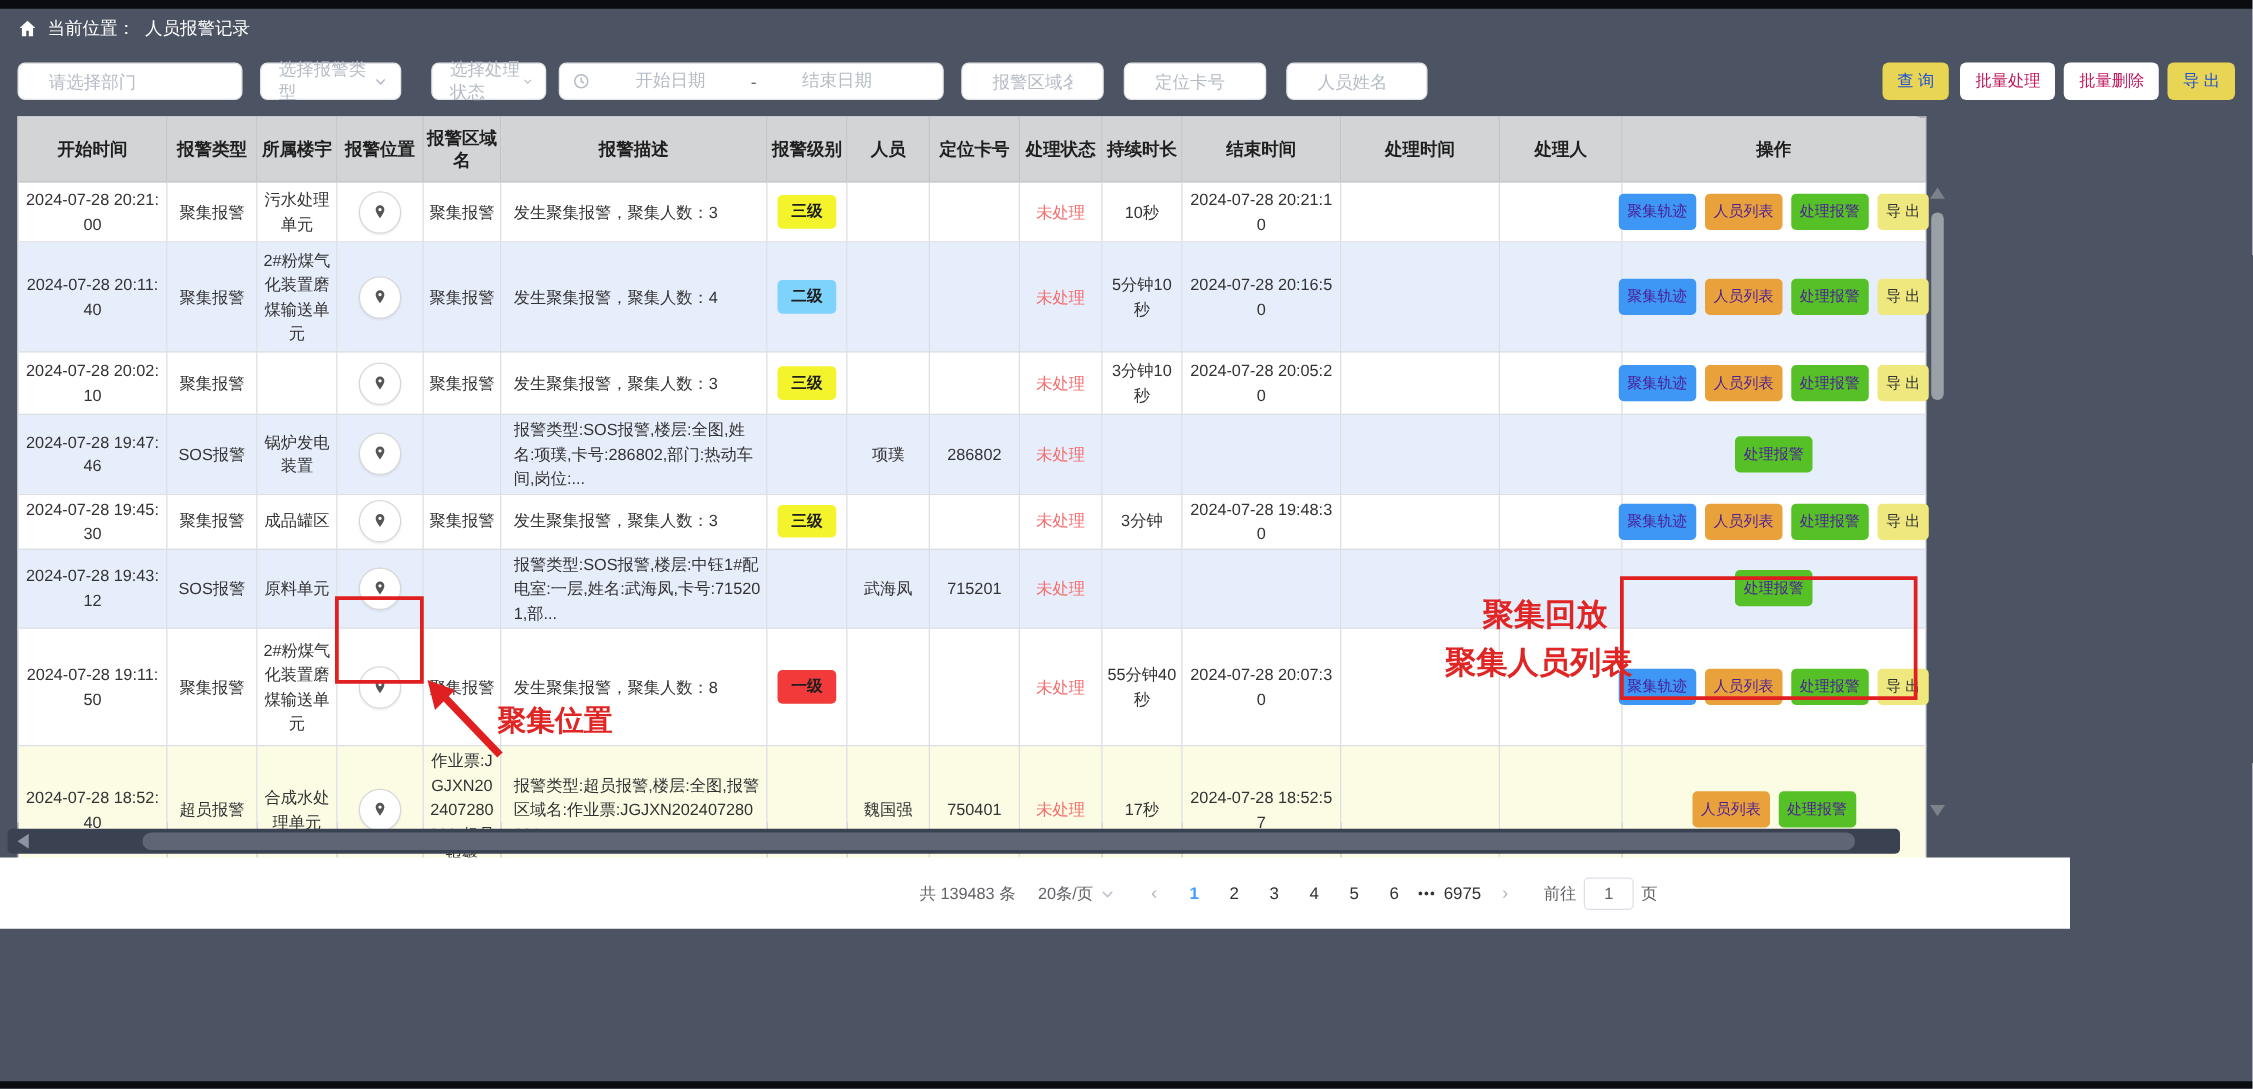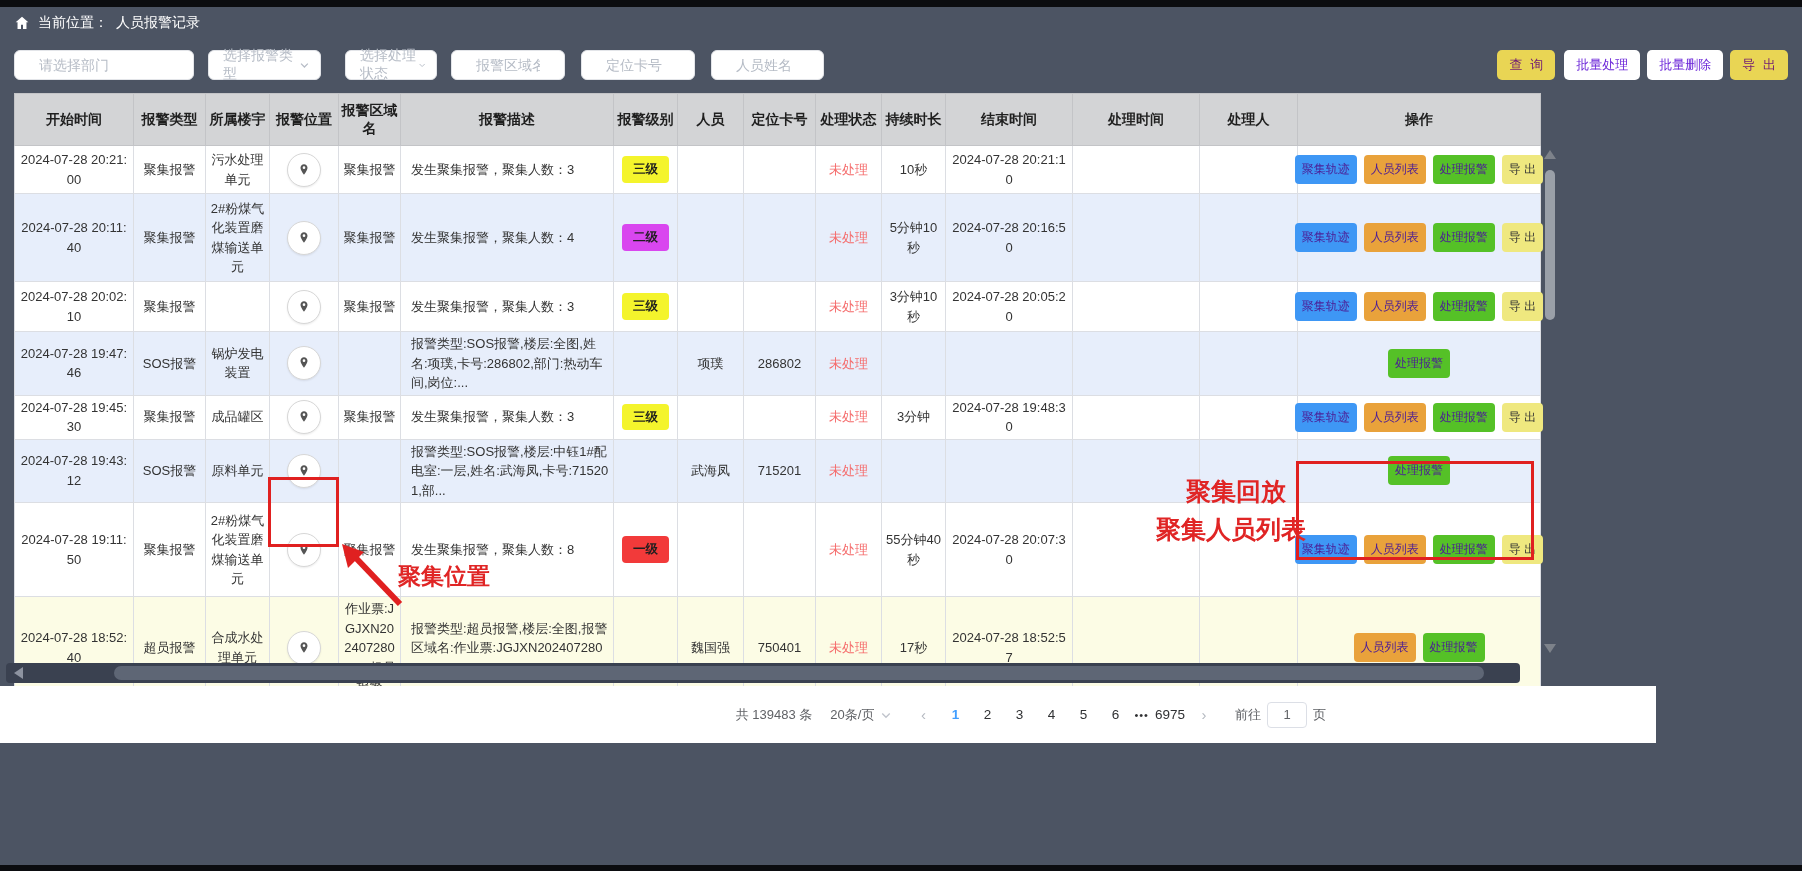--- a/index.html
+++ b/index.html
@@ -15,36 +15,36 @@
 
   
   .filters { position:absolute; left:14px; top:50px; width:1774px; display:flex; align-items:center; }
   .f-input, .f-select, .f-date { background:#fff; border-radius:6px; height:30px; display:flex; align-items:center; font-size:14px; color:#b6bcc6; border:1px solid #e3e5e9; }
   .f-input input { border:none; outline:none; width:100%; height:100%; background:transparent; padding:0 24px; font-size:14px; color:#333; border-radius:6px; font-family:inherit; }
   .f-input input::placeholder { color:#b6bcc6; }
   .f-select { justify-content:space-between; padding:0 10px 0 14px; }
   .f-date { padding:0 10px; justify-content:space-between; }
   .chev { width:12px; height:12px; }
   .btn { height:30px; border:none; border-radius:5px; font-size:13px; cursor:pointer; padding:0 12px; font-family:inherit; }
-  .btn.yellow { background:#e9d554; color:#701a75;font-family:Liberation Mono, monospace; }
-  .btn.white { background:#fff; color:#6d28d9; }
+  .btn.yellow { background:#e9d554; color:#1d4ed8; }
+  .btn.white { background:#fff; color:#be185d; }
 
   
   .panel { position:absolute; left:14px; top:93px; width:1526px; height:565px; background:#fff; border-radius:0 8px 0 0; }
   table { border-collapse:collapse; table-layout:fixed; width:1526px; }
   th { background:#d3d4d6; font-size:14px; color:#1f1f1f; font-weight:bold; border:1px solid #c3c4c7; height:52px; line-height:1.25; }
   td { border:1px solid #dcdee3; font-size:13px; color:#333; text-align:center; vertical-align:middle; padding:2px 4px; line-height:1.5; word-break:break-all; }
   tr.bg-white td { background:#ffffff; }
   tr.bg-blue  td { background:#e7eefb; }
   tr.bg-cream td { background:#fcfce5; }
   td.left { text-align:left; padding-left:10px; }
   td.status { color:#f56c6c; }
   .badge { display:inline-block; padding:4px 11px; border-radius:4px; font-size:12.5px; font-weight:bold; color:#1e1e1e; }
   .lvl-l1 { background:#f23a3a; }
-  .lvl-l2 { background:#d946ef; }
+  .lvl-l2 { background:#7dd3fc; }
   .lvl-l3 { background:#f4f42c; }
   .loc-btn { width:34px; height:34px; border:1px solid #d7d7d7; border-radius:50%; background:#fff; display:inline-flex; align-items:center; justify-content:center; cursor:pointer; box-shadow:0 1px 2px rgba(0,0,0,.08); }
   .loc-btn svg { width:14px; height:14px; fill:#555; }
   .act-wrap { display:flex; gap:7px; justify-content:center; align-items:center; flex-wrap:nowrap; }
   .act-btn { border:none; border-radius:4px; color:#4c1d95; font-size:12px; padding:6px 7px; cursor:pointer; white-space:nowrap; font-family:inherit; }
   .act-track { background:#3e97f5; }
   .act-personnel { background:#e9a23b; }
   .act-handle { background:#55c127; }
   .act-export { background:#efe87f; color:#333; }
 
@@ -95,20 +95,30 @@
     <span>选择报警类型</span>
     <svg class="chev" viewBox="0 0 16 16">
         <path d="M3 6l5 5 5-5" fill="none" stroke="#b6bcc6" stroke-width="1.8"></path>
       </svg>
   </div>
   <div class="f-select" style="width:92px; margin-left:24px">
     <span>选择处理状态</span>
     <svg class="chev" viewBox="0 0 16 16">
         <path d="M3 6l5 5 5-5" fill="none" stroke="#b6bcc6" stroke-width="1.8"></path>
       </svg>
+  </div>
+  <div class="f-date" style="width:308px; margin-left:10px">
+    <svg class="chev" style="width:14px;height:14px" viewBox="0 0 16 16">
+        <circle cx="8" cy="8" r="6" fill="none" stroke="#b6bcc6" stroke-width="1.4"></circle>
+        <path d="M8 4.5V8l2.4 1.6" fill="none" stroke="#b6bcc6" stroke-width="1.4"></path>
+      </svg>
+    <span>开始日期</span>
+    <span style="color:#666">-</span>
+    <span>结束日期</span>
+    <span style="width:10px"></span>
   </div>
   <div class="f-input" style="width:114px; margin-left:14px">
     <input placeholder="报警区域名" style="">
   </div>
   <div class="f-input" style="width:114px; margin-left:16px">
     <input placeholder="定位卡号" style="">
   </div>
   <div class="f-input" style="width:113px; margin-left:16px">
     <input placeholder="人员姓名" style="">
   </div>

